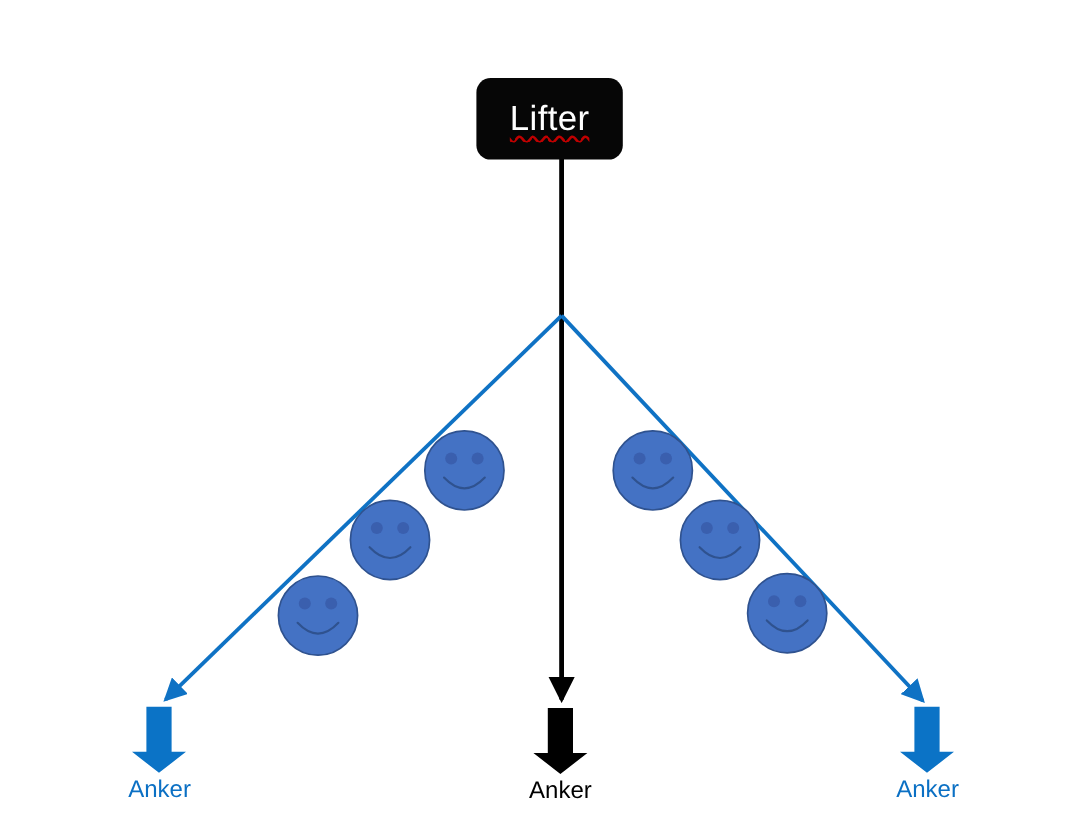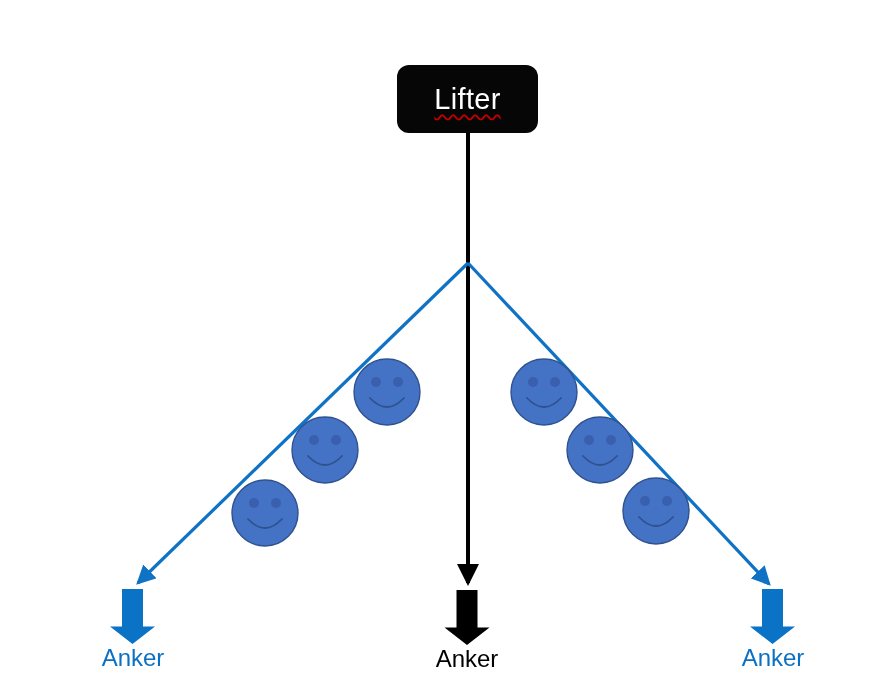--- a/index.html
+++ b/index.html
@@ -21,33 +21,33 @@
   .marker-black { fill:var(--line-black,#000000); }
 
   .block-arrow-blue { fill:var(--block-arrow-blue,#0b73c6); }
   .block-arrow-black { fill:var(--line-black,#000000); }
 
   .face-body { fill:var(--face-fill,#4472c4); stroke:var(--face-detail,#2f528f); stroke-width:1.4; }
   .face-eye  { fill:var(--face-eye,#3a5fae); }
   .face-smile{ fill:none; stroke:var(--face-detail,#2f528f); stroke-width:1.8; stroke-linecap:round; }
 
   .lifter-box {
-    position:absolute; left:397px; top:65px; width:141px; height:68px;
+    position:absolute; left:397px; top:65px; width:122px; height:68px;
     background:var(--lifter-bg,#060606); border-radius:12px;
     display:flex; align-items:center; justify-content:center;
   }
   .lifter-label {
     color:var(--lifter-text,#ffffff); font-size:29px; letter-spacing:0.3px;
     text-decoration-line:underline; text-decoration-style:wavy;
     text-decoration-color:var(--spellcheck-red,#c00000);
     text-decoration-thickness:1.5px; text-underline-offset:5px;
   }
   .anchor-label {
     position:absolute; width:140px; text-align:center;
-    font-size:24px; line-height:26px;
+    font-size:20px; line-height:26px;
   }
   .anchor-left   { left:63px;  top:645px; color:var(--anchor-text-blue,#0b70c4); }
   .anchor-center { left:397px; top:646px; color:var(--line-black,#000000); }
   .anchor-right  { left:703px; top:645px; color:var(--anchor-text-blue,#0b70c4); }
 </style>
 </head>
 <body>
 
 <div class="canvas">
 

